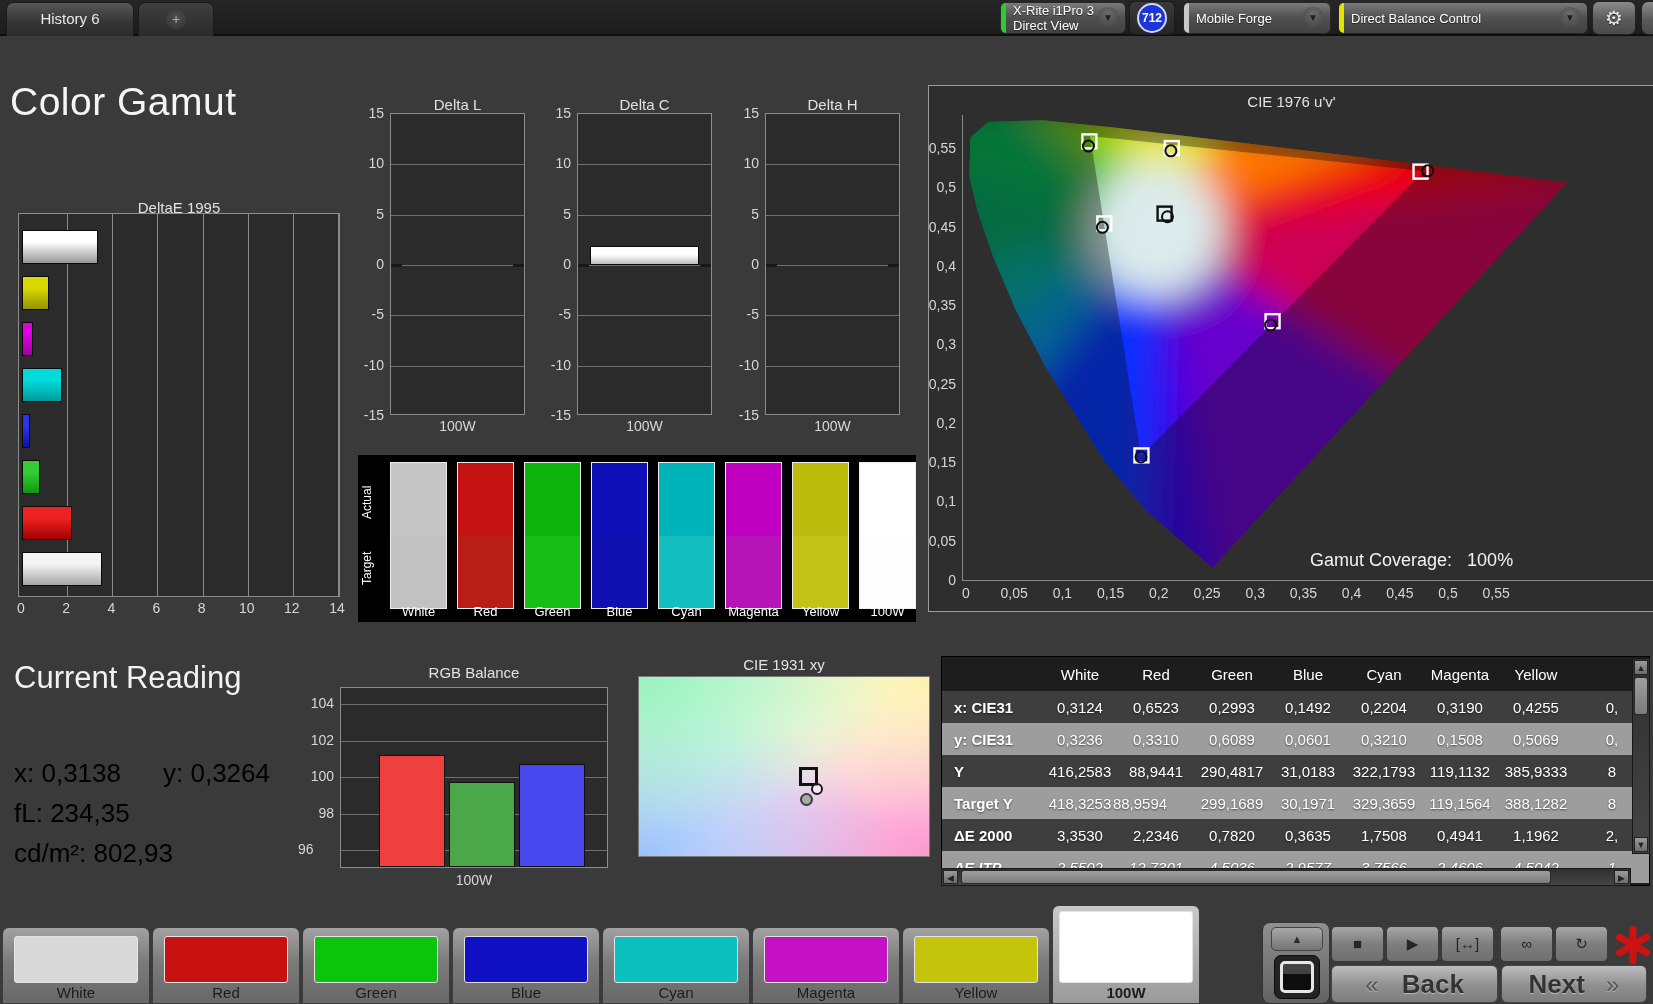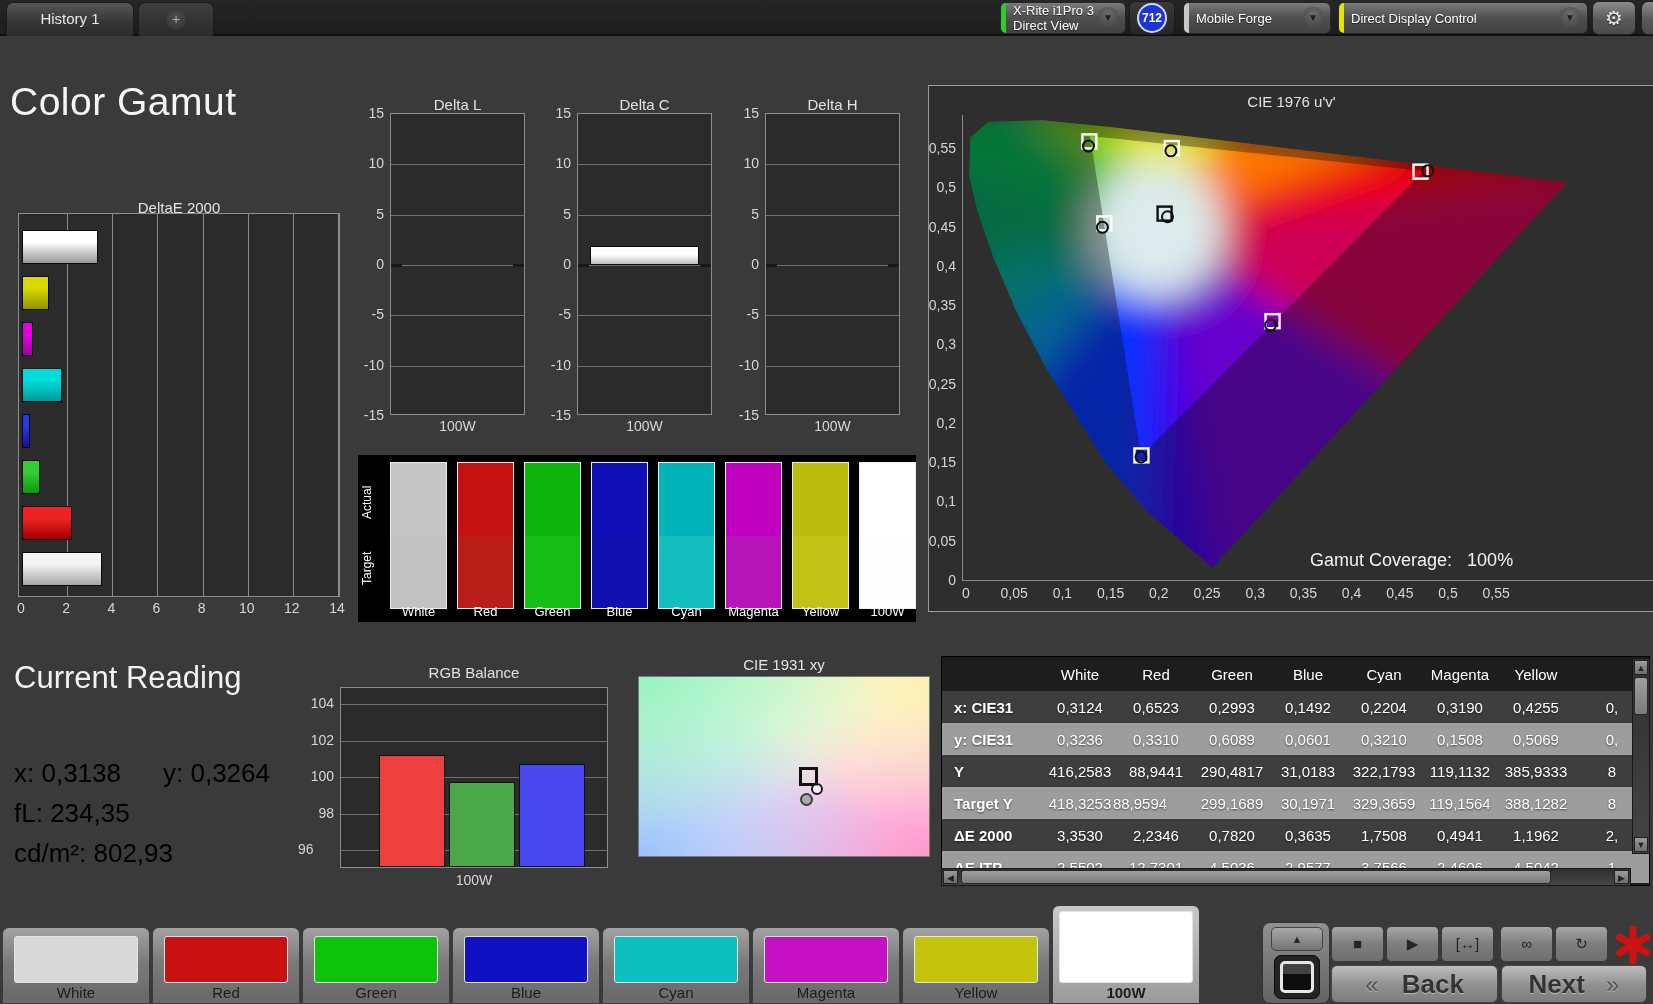--- a/index.html
+++ b/index.html
@@ -141,21 +141,21 @@
   #asterisk i { position:absolute; left:50%; top:50%; width:7px; height:38px; border-radius:3px;
                 background:#cc1212; }
 </style>
 </head>
 <body>
 
 <div id="app">
 
   <div id="topbar">
     <div class="tab" style="left:6px; width:128px;">
-      <span>History 1</span>
+      <span>History 6</span>
     </div>
     <div class="tab addtab" style="left:138px; width:76px;">
       <span class="plus">+</span>
     </div>
 
     <div class="dd" style="left:1000px; width:126px;">
       <div class="stripe" style="background: rgb(46, 204, 46);"></div>
       <div class="txt">
         <span>X-Rite i1Pro 3</span>
         <span>Direct View</span>
@@ -171,34 +171,34 @@
       <div class="stripe" style="background: rgb(200, 200, 200);"></div>
       <div class="txt">
           <span>Mobile Forge</span>
         </div>
       <div class="arr">▼</div>
     </div>
 
     <div class="dd" style="left:1338px; width:250px;">
       <div class="stripe" style="background: rgb(227, 227, 0);"></div>
       <div class="txt">
-          <span>Direct Display Control</span>
+          <span>Direct Balance Control</span>
         </div>
       <div class="arr">▼</div>
     </div>
 
     <div id="gear-btn" style="left:1592px;">
       <span>⚙</span>
     </div>
     <div id="partial-btn" style="left:1641px;"></div>
   </div>
 
   <div id="page-title">Color Gamut</div>
 
-  <div class="chart-title" style="left:18px; top:199px; width:322px;">DeltaE 2000</div>
+  <div class="chart-title" style="left:18px; top:199px; width:322px;">DeltaE 1995</div>
   <div class="plot" id="deltae-plot" style="left:18px; top:213px; width:322px; height:384px;">
       <div class="gridline-v" style="left: 48.1429px;"></div>
       <div class="gridline-v" style="left: 93.2857px;"></div>
       <div class="gridline-v" style="left: 138.429px;"></div>
       <div class="gridline-v" style="left: 183.571px;"></div>
       <div class="gridline-v" style="left: 228.714px;"></div>
       <div class="gridline-v" style="left: 273.857px;"></div>
       <div class="gridline-v" style="left: 319px;"></div>
       <div class="hbar" style="left: 3px; top: 16px; width: 75.6143px; height: 34px; background: linear-gradient(rgb(255, 255, 255) 0%, rgb(255, 255, 255) 35%, rgb(150, 150, 150) 100%);"></div>
       <div class="hbar" style="left: 3px; top: 62px; width: 27.0857px; height: 34px; background: linear-gradient(rgb(217, 217, 0) 0%, rgb(217, 217, 0) 35%, rgb(146, 146, 0) 100%);"></div>
@@ -504,21 +504,21 @@
         <div class="tbl-cell rowlabel" style="left: 0px; width: 100px;">ΔE 2000</div>
         <div class="tbl-cell" style="left: 100px; width: 76px;">3,3530</div>
         <div class="tbl-cell" style="left: 176px; width: 76px;">2,2346</div>
         <div class="tbl-cell" style="left: 252px; width: 76px;">0,7820</div>
         <div class="tbl-cell" style="left: 328px; width: 76px;">0,3635</div>
         <div class="tbl-cell" style="left: 404px; width: 76px;">1,7508</div>
         <div class="tbl-cell" style="left: 480px; width: 76px;">0,4941</div>
         <div class="tbl-cell" style="left: 556px; width: 76px;">1,1962</div>
         <div class="tbl-cell" style="left: 632px; width: 76px;">2,</div>
       </div>
-      <div class="tbl-row light" style="top: 194px;">
+      <div class="tbl-row light" style="top: 194px; font-style: italic;">
         <div class="tbl-cell rowlabel" style="left: 0px; width: 100px;">ΔE ITP</div>
         <div class="tbl-cell" style="left: 100px; width: 76px;">2,5502</div>
         <div class="tbl-cell" style="left: 176px; width: 76px;">12,7301</div>
         <div class="tbl-cell" style="left: 252px; width: 76px;">4,5036</div>
         <div class="tbl-cell" style="left: 328px; width: 76px;">2,9577</div>
         <div class="tbl-cell" style="left: 404px; width: 76px;">3,7566</div>
         <div class="tbl-cell" style="left: 480px; width: 76px;">2,4606</div>
         <div class="tbl-cell" style="left: 556px; width: 76px;">4,5042</div>
         <div class="tbl-cell" style="left: 632px; width: 76px;">1</div>
       </div>

